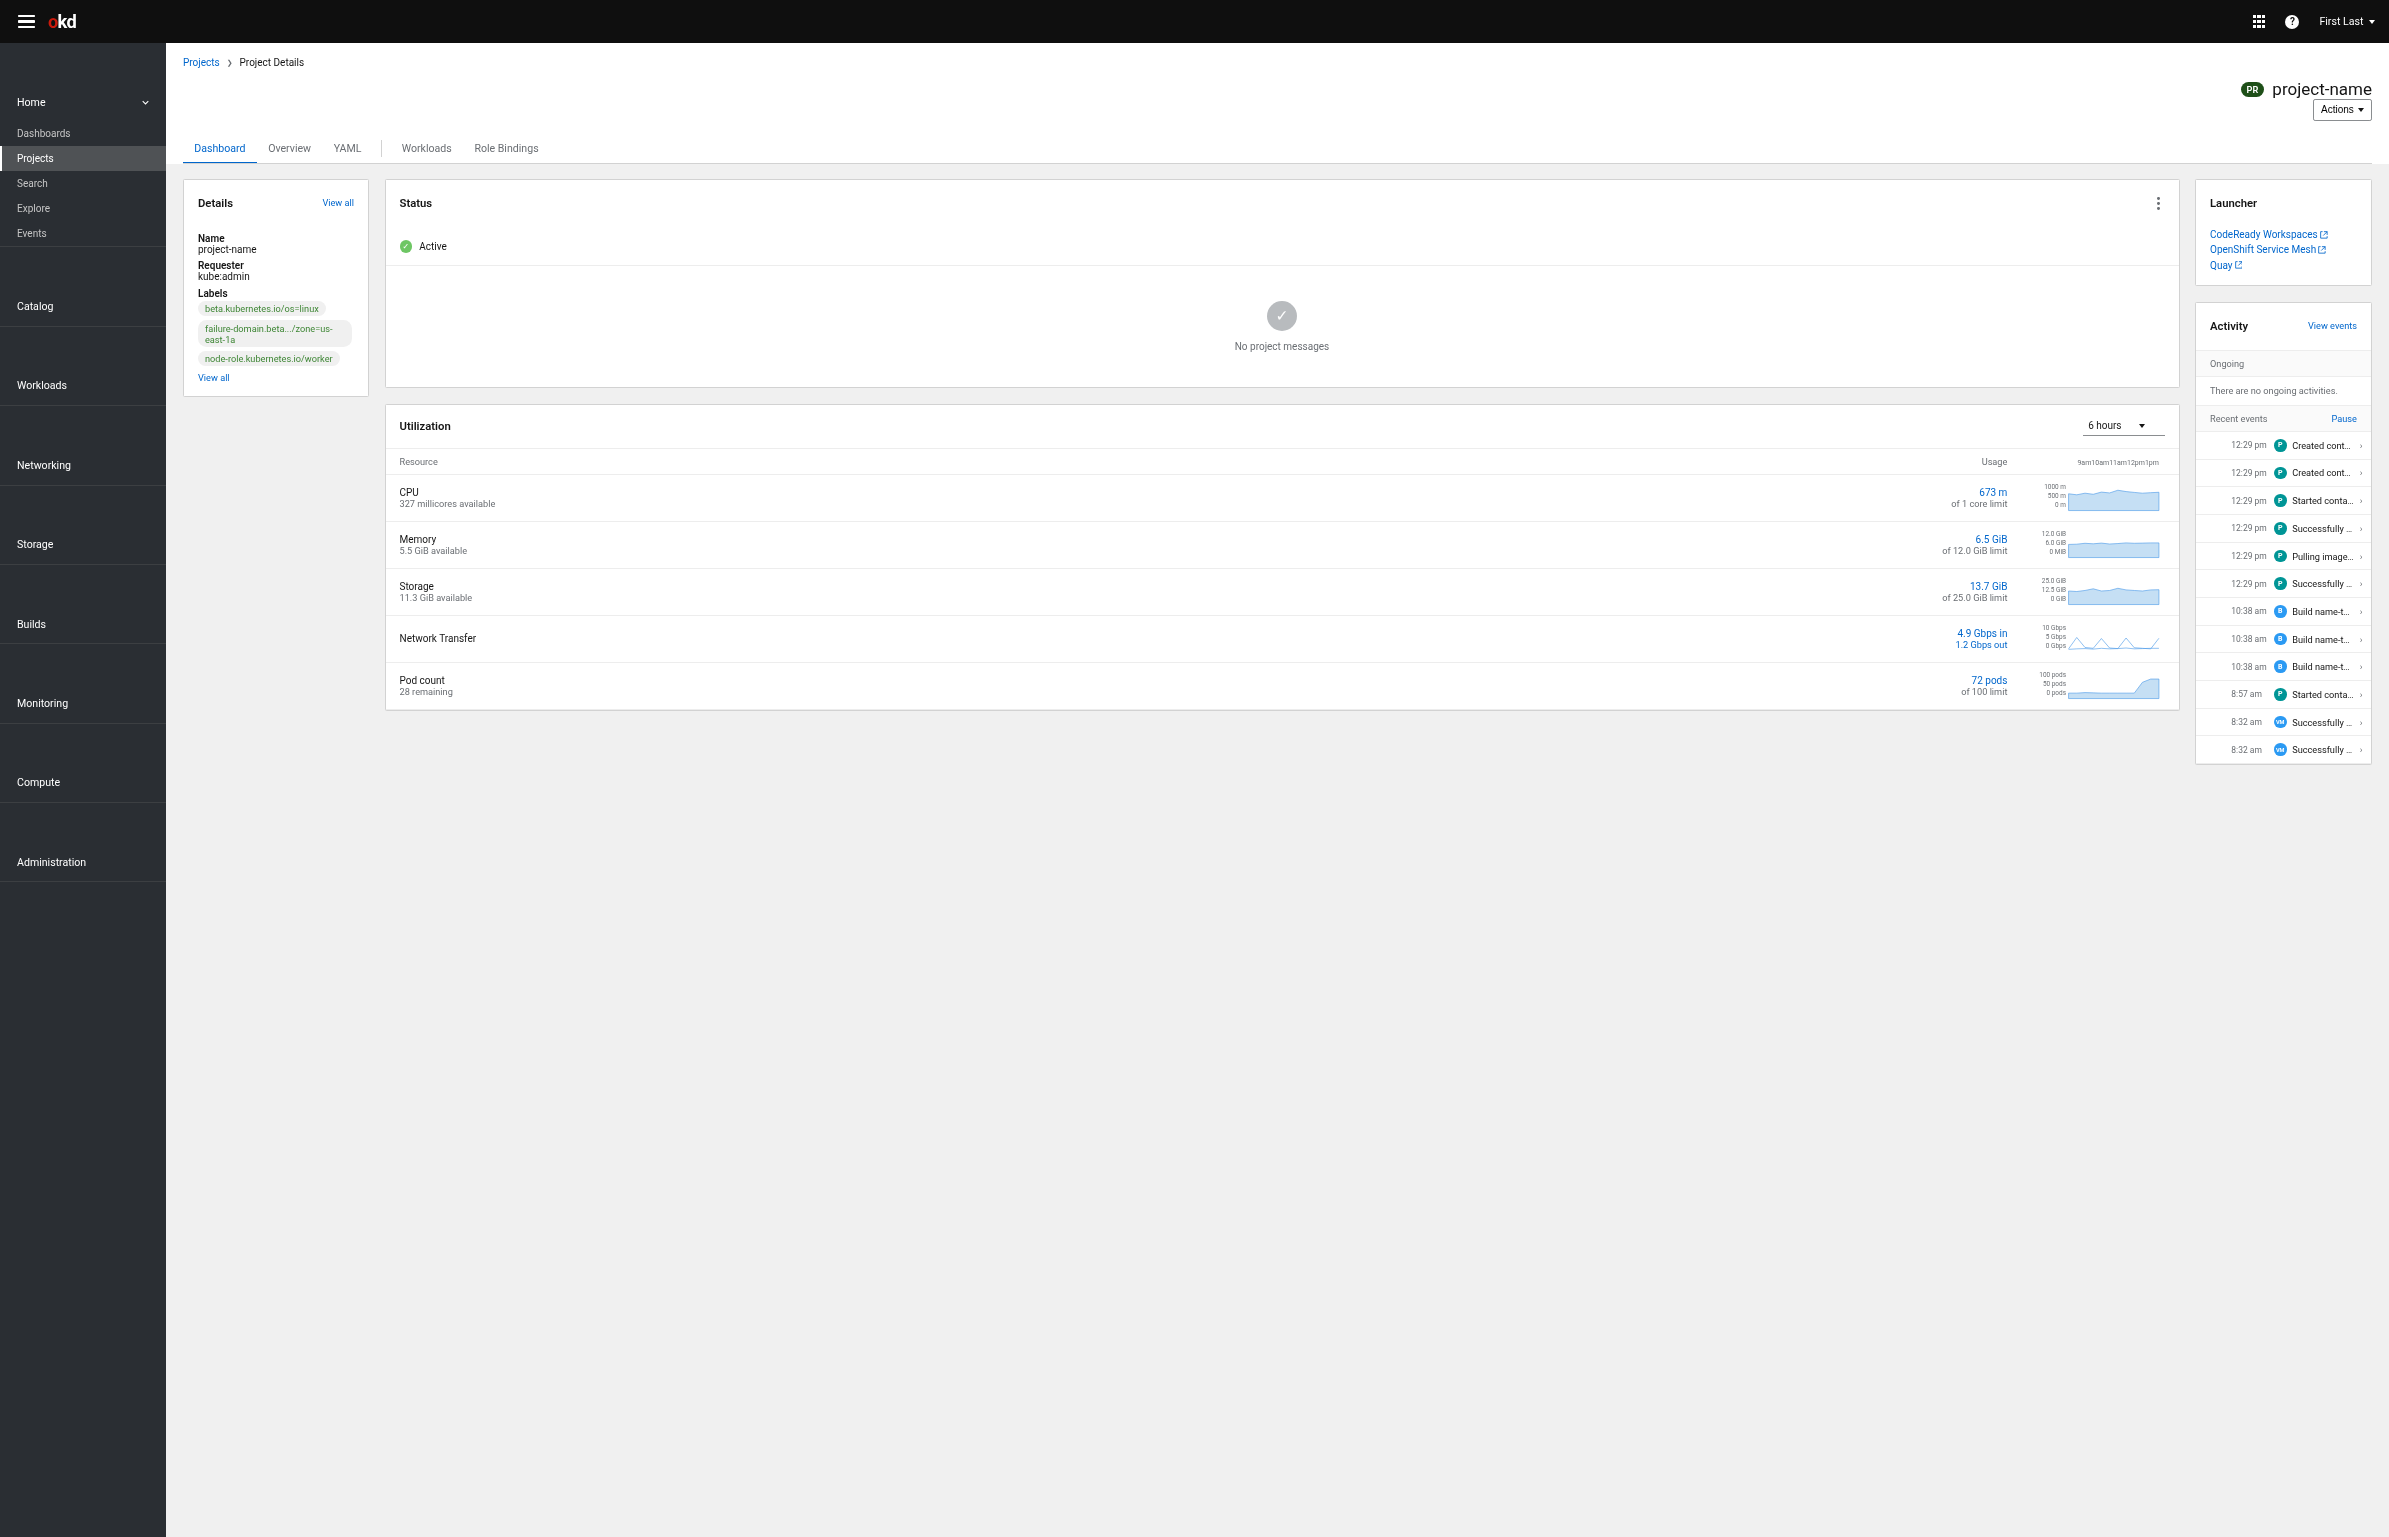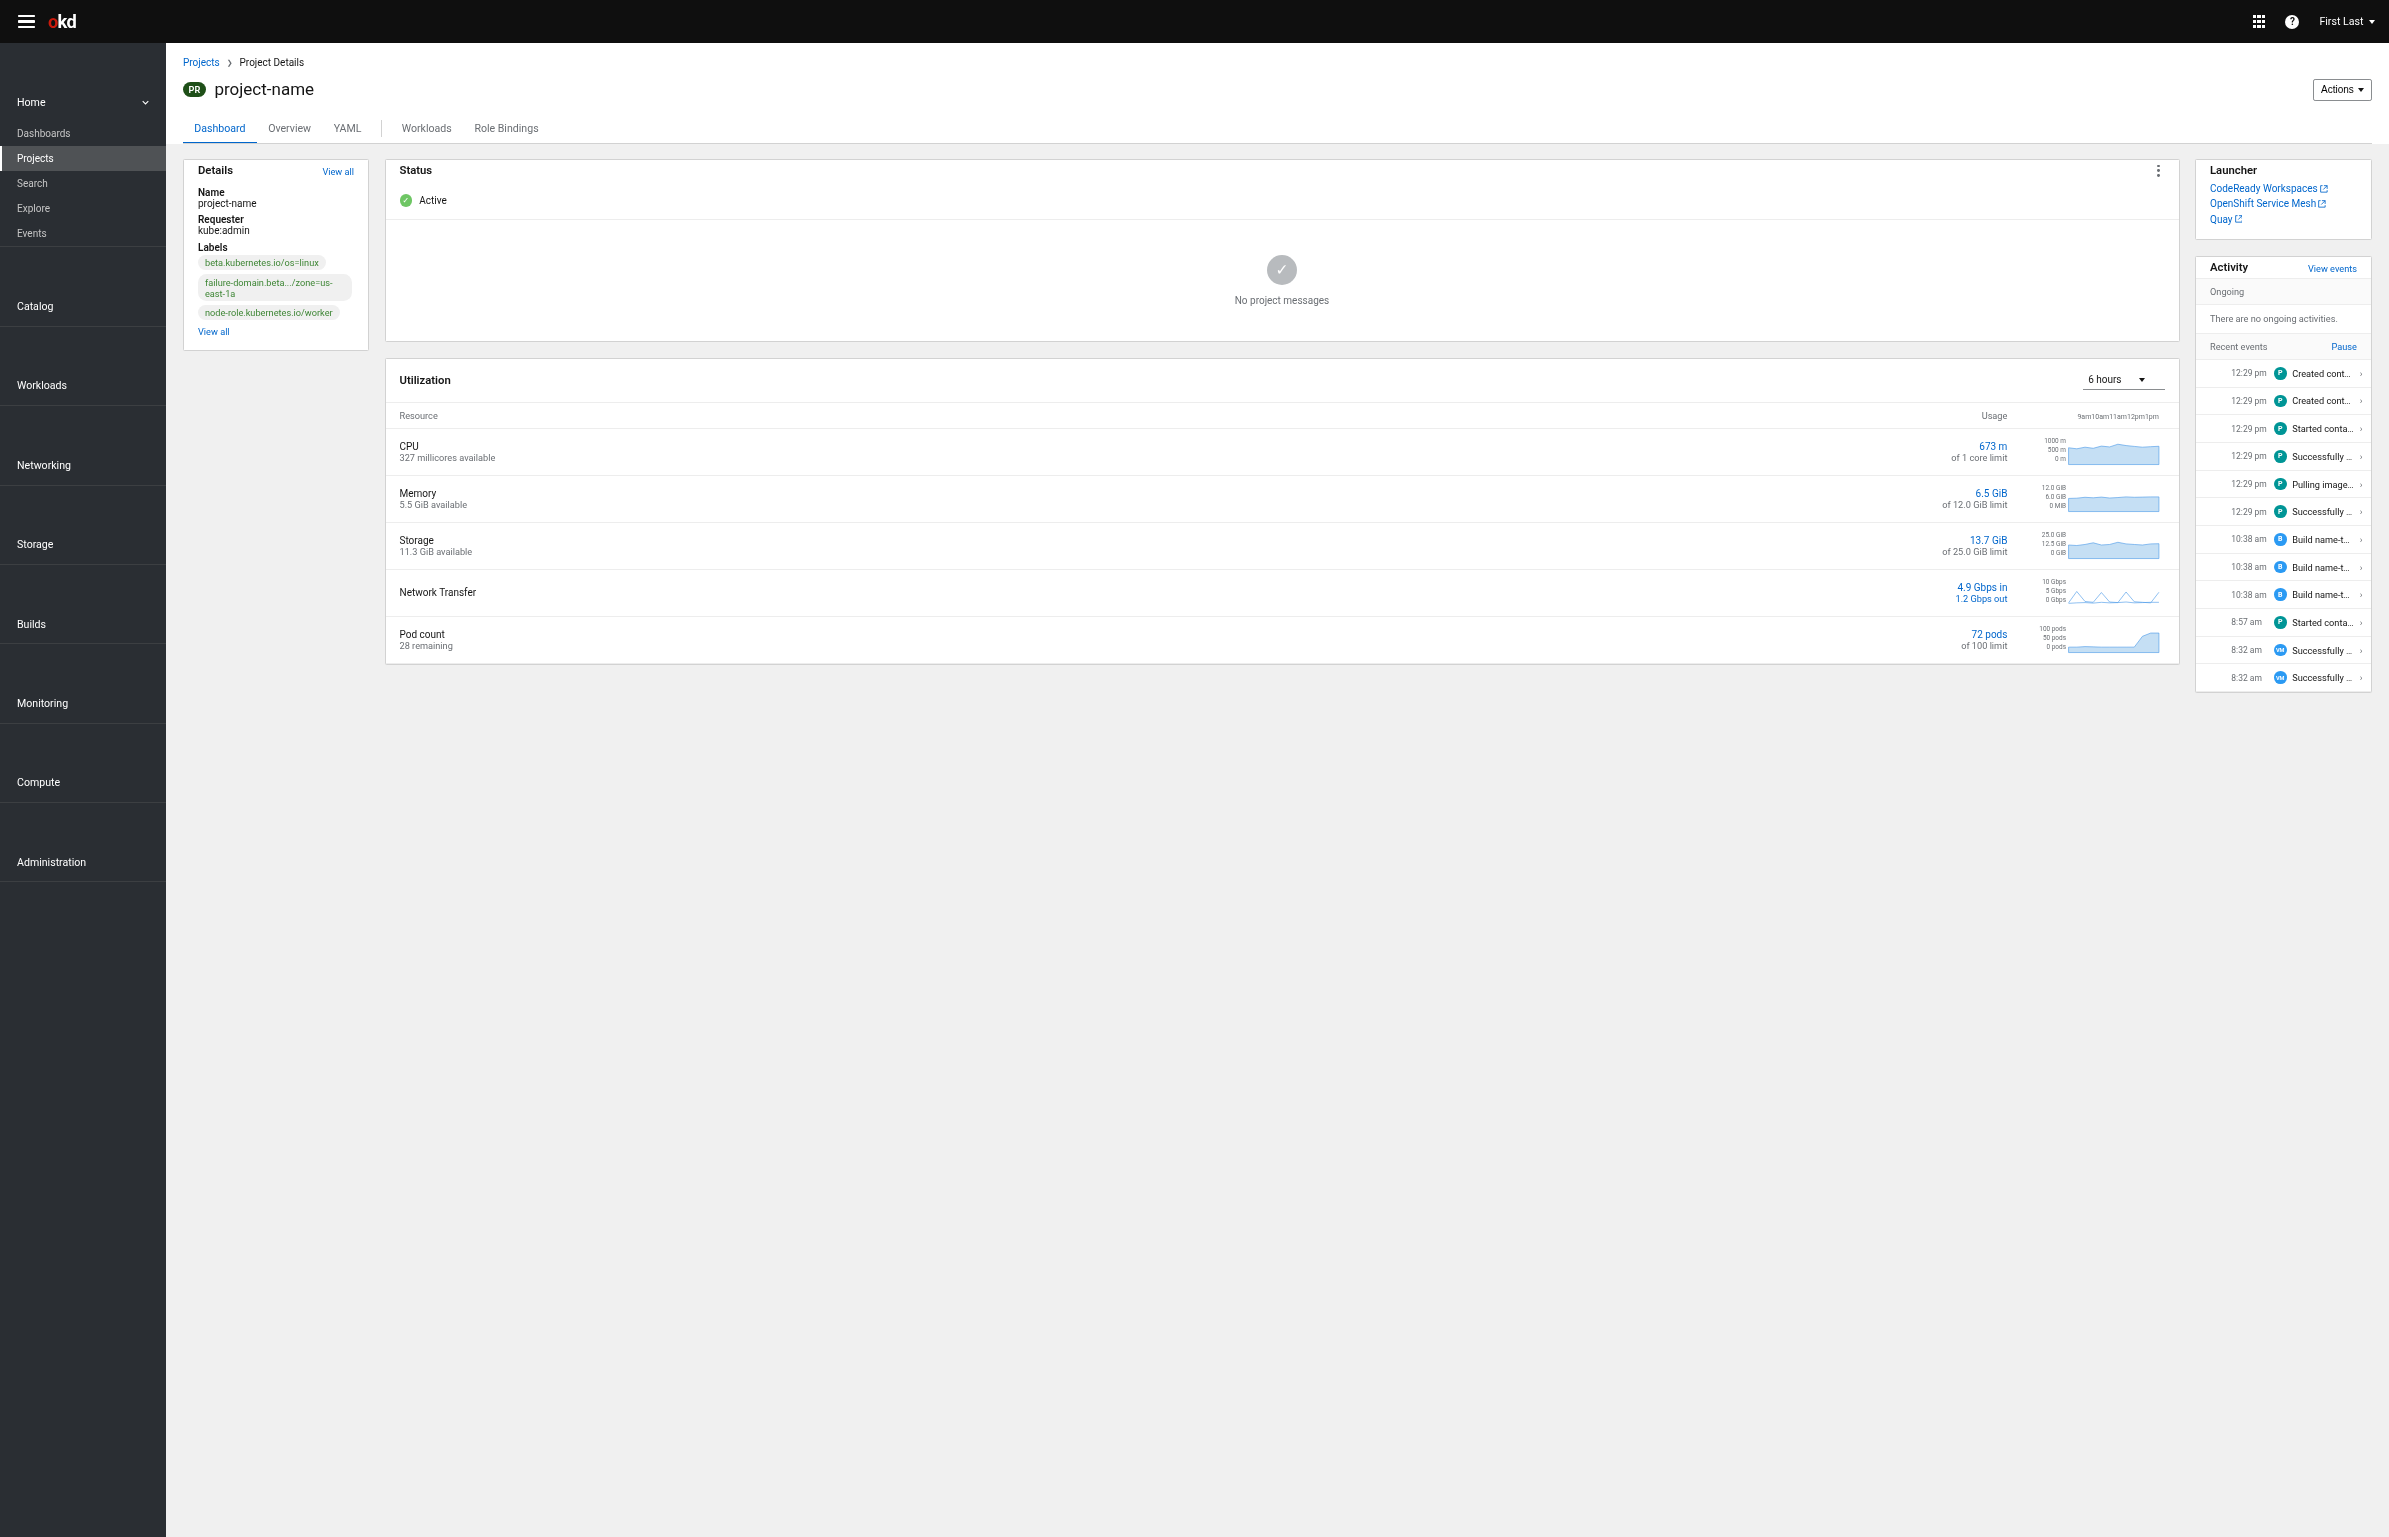--- a/index.html
+++ b/index.html
@@ -31,37 +31,37 @@
 .nav-item.active { background: #4f5255; color: #fff; border-left: 2.1px solid #fff; padding-left: 15px; }
 .chev { width: 7px; height: 7px; display: inline-block; }
 
 
 .main { flex: 1; background: #f0f0f0; overflow-y: auto; }
 .page-header { background: #fff; padding: 14px 17px 0 17px; }
 .breadcrumb { font-size: 10px; margin-bottom: 11.3px; display: flex; align-items: center; gap: 7px; }
 .breadcrumb a { color: #0066cc; text-decoration: none; }
 .breadcrumb .sep { color: #6a6e73; font-size: 7px; }
 .breadcrumb .current { color: #151515; }
-.title-row { display: flex; align-items: flex-start; justify-content: space-between; margin-bottom: 14px; }
+.title-row { display: flex; align-items: flex-end; justify-content: space-between; margin-bottom: 14px; flex-direction: column; }
 .title-left { display: flex; align-items: center; gap: 8.5px; }
 .badge-pr { background: #1e4f18; color: #fff; border-radius: 8.5px; padding: 2.1px 5.6px; font-size: 9.2px; font-weight: 600; }
 .page-title { font-size: 17px; font-weight: 400; }
 .actions-btn { border: 0.7px solid #8a8d90; background: #fff; padding: 4.2px 7px; border-radius: 2.1px; font-size: 10px; cursor: pointer; display: flex; align-items: center; gap: 4.2px; }
 .actions-btn .caret-down { border-top-color: #151515; }
 
 .tabs { display: flex; border-bottom: 0.7px solid #d2d2d2; gap: 0; }
 .tab { padding: 7px 11.3px; font-size: 10.6px; color: #6a6e73; cursor: pointer; border-bottom: 1.4px solid transparent; }
 .tab.active { color: #0066cc; border-bottom-color: #0066cc; }
 .tab-sep { width: 0.7px; background: #d2d2d2; margin: 5.6px 8.5px; }
 
 
 .dash { padding: 15.5px 17px; display: grid; grid-template-columns: 186px 1fr 177px; gap: 15.5px; align-items: start; }
 .col { display: flex; flex-direction: column; gap: 15.5px; }
 .card { background: #fff; border: 0.7px solid #d2d2d2; border-radius: 1.4px; }
-.card-header { padding: 4px 14px; display: flex; justify-content: space-between; align-items: flex-end; }
+.card-header { padding: 17px 14px; display: flex; justify-content: space-between; align-items: flex-start; }
 .card-title { font-size: 11.3px; font-weight: 600; }
 .card-link { color: #0066cc; font-size: 9.2px; text-decoration: none; cursor: pointer; }
 .card-body { padding: 0 14px 12.7px 14px; }
 
 
 .det-label { font-weight: 600; font-size: 10px; margin-top: 5.6px; }
 .det-val { font-size: 10px; color: #151515; margin-bottom: 5.6px; }
 .chip { display: inline-block; background: #f0f0f0; color: #3e8635; border-radius: 8.5px; padding: 2.1px 7px; font-size: 9.2px; margin: 2.1px 2.1px 2.1px 0; }
 
 

